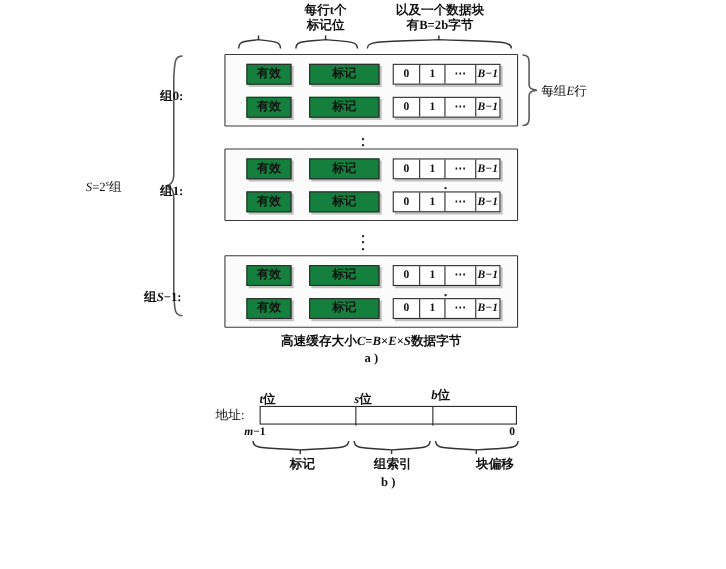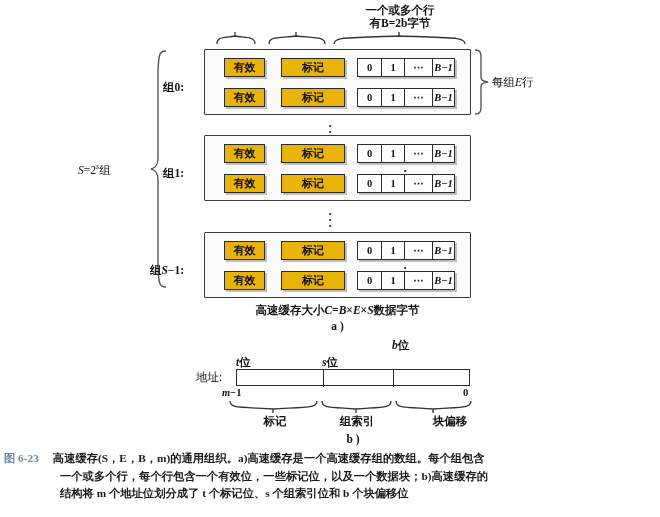--- a/index.html
+++ b/index.html
@@ -41,29 +41,29 @@
     position: absolute;
     border: 1.6px solid #3a3a3a;
     background: #fbfbfb;
     box-sizing: border-box;
     border-radius: 1px;
   }
   .setlabel {
     position: absolute;
     font-size: 11.5px;
     font-weight: bold;
-    text-align: right;
+    text-align: center;
     white-space: nowrap;
   }
   .setlabel i { font-style: italic; }
 
   .cell {
     position: absolute;
     border: 1.4px solid #2b2b2b;
-    background: #eab308;
+    background: #15803d;
     box-sizing: border-box;
     text-align: center;
     font-size: 11px;
     font-weight: bold;
     line-height: 17px;
     height: 19px;
   }
   .cell.shadow { box-shadow: 2px 2px 0 rgba(120,120,120,0.45); }
 
   .blockwrap {
@@ -179,23 +179,27 @@
     display: block;
     white-space: nowrap;
   }
 </style>
 </head>
 <body>
 
 <div class="fig">
 
 
+  <div class="collabel" style="left:265px; top:4px; width:62px;">
+    <span>每行t个</span><br>
+    <span>标记位</span>
+  </div>
 
   <div class="collabel" style="left:330px; top:4px; width:140px;">
-    <span>一个或多个行</span><br>
+    <span>以及一个数据块</span><br>
     <span>有B=2b字节</span>
   </div>
 
   <svg class="brace" style="left:216px; top:32px;" width="40" height="13" viewBox="0 0 40 13">
     <path d="M1,12 C1,5 6,6 19,4 C32,6 39,5 39,12" stroke="#333" stroke-width="1.3" fill="none"></path>
     <path d="M19,4 L19,0" stroke="#333" stroke-width="1.3" fill="none"></path>
   </svg>
 
   <svg class="brace" style="left:268px; top:32px;" width="58" height="13" viewBox="0 0 58 13">
     <path d="M1,12 C1,5 8,6 28,4 C48,6 57,5 57,12" stroke="#333" stroke-width="1.3" fill="none"></path>
@@ -307,21 +311,21 @@
     </div>
   </div>
 
   <div class="subcap" style="left:204px; top:303px; width:267px;">
     高速缓存大小<i>C</i>=<i>B</i>×<i>E</i>×<i>S</i>数据字节
   </div>
   <div class="partlabel" style="left:204px; top:320px; width:267px;">a )</div>
 
   <div class="addrtop" style="left:236px; top:355px; width:86px;"><i>t</i>位</div>
   <div class="addrtop" style="left:322px; top:355px; width:70px;"><i>s</i>位</div>
-  <div class="addrtop" style="left:392px; top:338px; width:78px;"><i>b</i>位</div>
+  <div class="addrtop" style="left:392px; top:352px; width:78px;"><i>b</i>位</div>
 
   <div class="sidelabel" style="left:196px; top:370px;text-align:right;">地址:</div>
 
   <div class="addrbar" style="left:236px; top:369px; width:234px;">
     <div class="addrdiv" style="left:86px;"></div>
     <div class="addrdiv" style="left:156px;"></div>
   </div>
 
   <div class="addrend" style="left:222px; top:387px;"><i>m</i>−1</div>
   <div class="addrend" style="left:463px; top:387px;">0</div>
@@ -338,25 +342,14 @@
     <path d="M1,1 C1,8 7,7 38,9 C69,7 76,8 76,1" stroke="#333" stroke-width="1.3" fill="none"></path>
     <path d="M38,9 L38,13" stroke="#333" stroke-width="1.3" fill="none"></path>
   </svg>
 
   <div class="addrtag" style="left:236px; top:414px; width:78px;">标记</div>
   <div class="addrtag" style="left:320px; top:414px; width:74px;">组索引</div>
   <div class="addrtag" style="left:412px; top:414px; width:76px;">块偏移</div>
 
   <div class="partlabel" style="left:236px; top:433px; width:234px;">b )</div>
 
-  <div class="figcaption">
-    <div class="capline">
-      <span class="fignum">图 6-23</span><span>高速缓存(S，E，B，m)的通用组织。a)高速缓存是一个高速缓存组的数组。每个组包含</span>
-    </div>
-    <div class="capline" style="padding-left:56px;">
-      <span>一个或多个行，每个行包含一个有效位，一些标记位，以及一个数据块；b)高速缓存的</span>
-    </div>
-    <div class="capline" style="padding-left:56px;">
-      <span>结构将 m 个地址位划分成了 t 个标记位、s 个组索引位和 b 个块偏移位</span>
-    </div>
-  </div>
 
 </div>
 
 </body></html>

